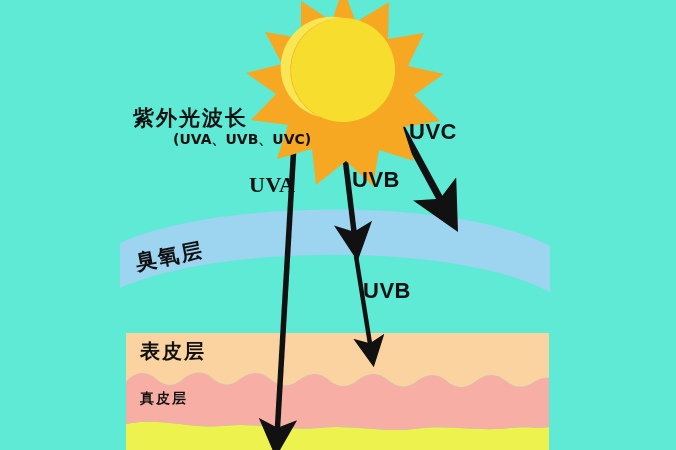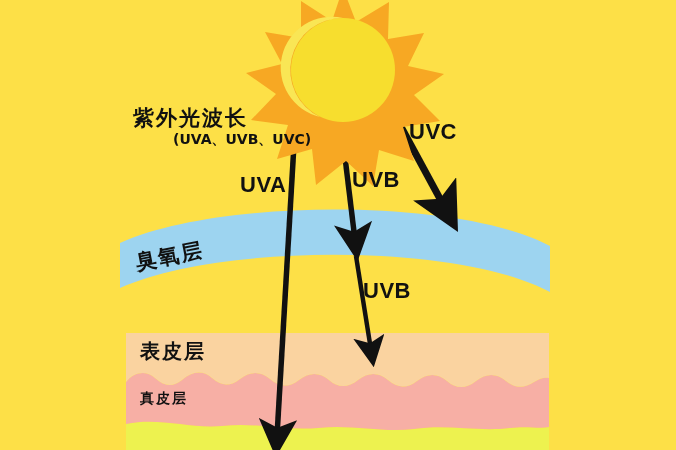--- a/index.html
+++ b/index.html
@@ -4,21 +4,21 @@
 <style>
   html, body {
     margin: 0;
     padding: 0;
     background: #ffffff;
   }
   #scene {
     position: relative;
     width: 676px;
     height: 450px;
-    background: #fde047;
+    background: #5eead4;
     overflow: hidden;
     font-family: "Liberation Sans", sans-serif;
   }
   #scene svg.layer {
     position: absolute;
     left: 0;
     top: 0;
     width: 676px;
     height: 450px;
   }
@@ -38,23 +38,24 @@
   }
   #uv-title-sub {
     left: 133px;
     top: 131px;
     font-size: 14px;
     font-family: "DejaVu Sans", "Liberation Sans", sans-serif;
     letter-spacing: 0px;
     margin-left: 40px;
   }
   #lbl-uva {
-    left: 240px;
+    left: 249px;
     top: 172px;
     font-size: 22px;
+    font-family: Liberation Serif, serif;
   }
   #lbl-uvb1 {
     left: 352px;
     top: 167px;
     font-size: 22px;
   }
   #lbl-uvc {
     left: 409px;
     top: 119px;
     font-size: 22px;

